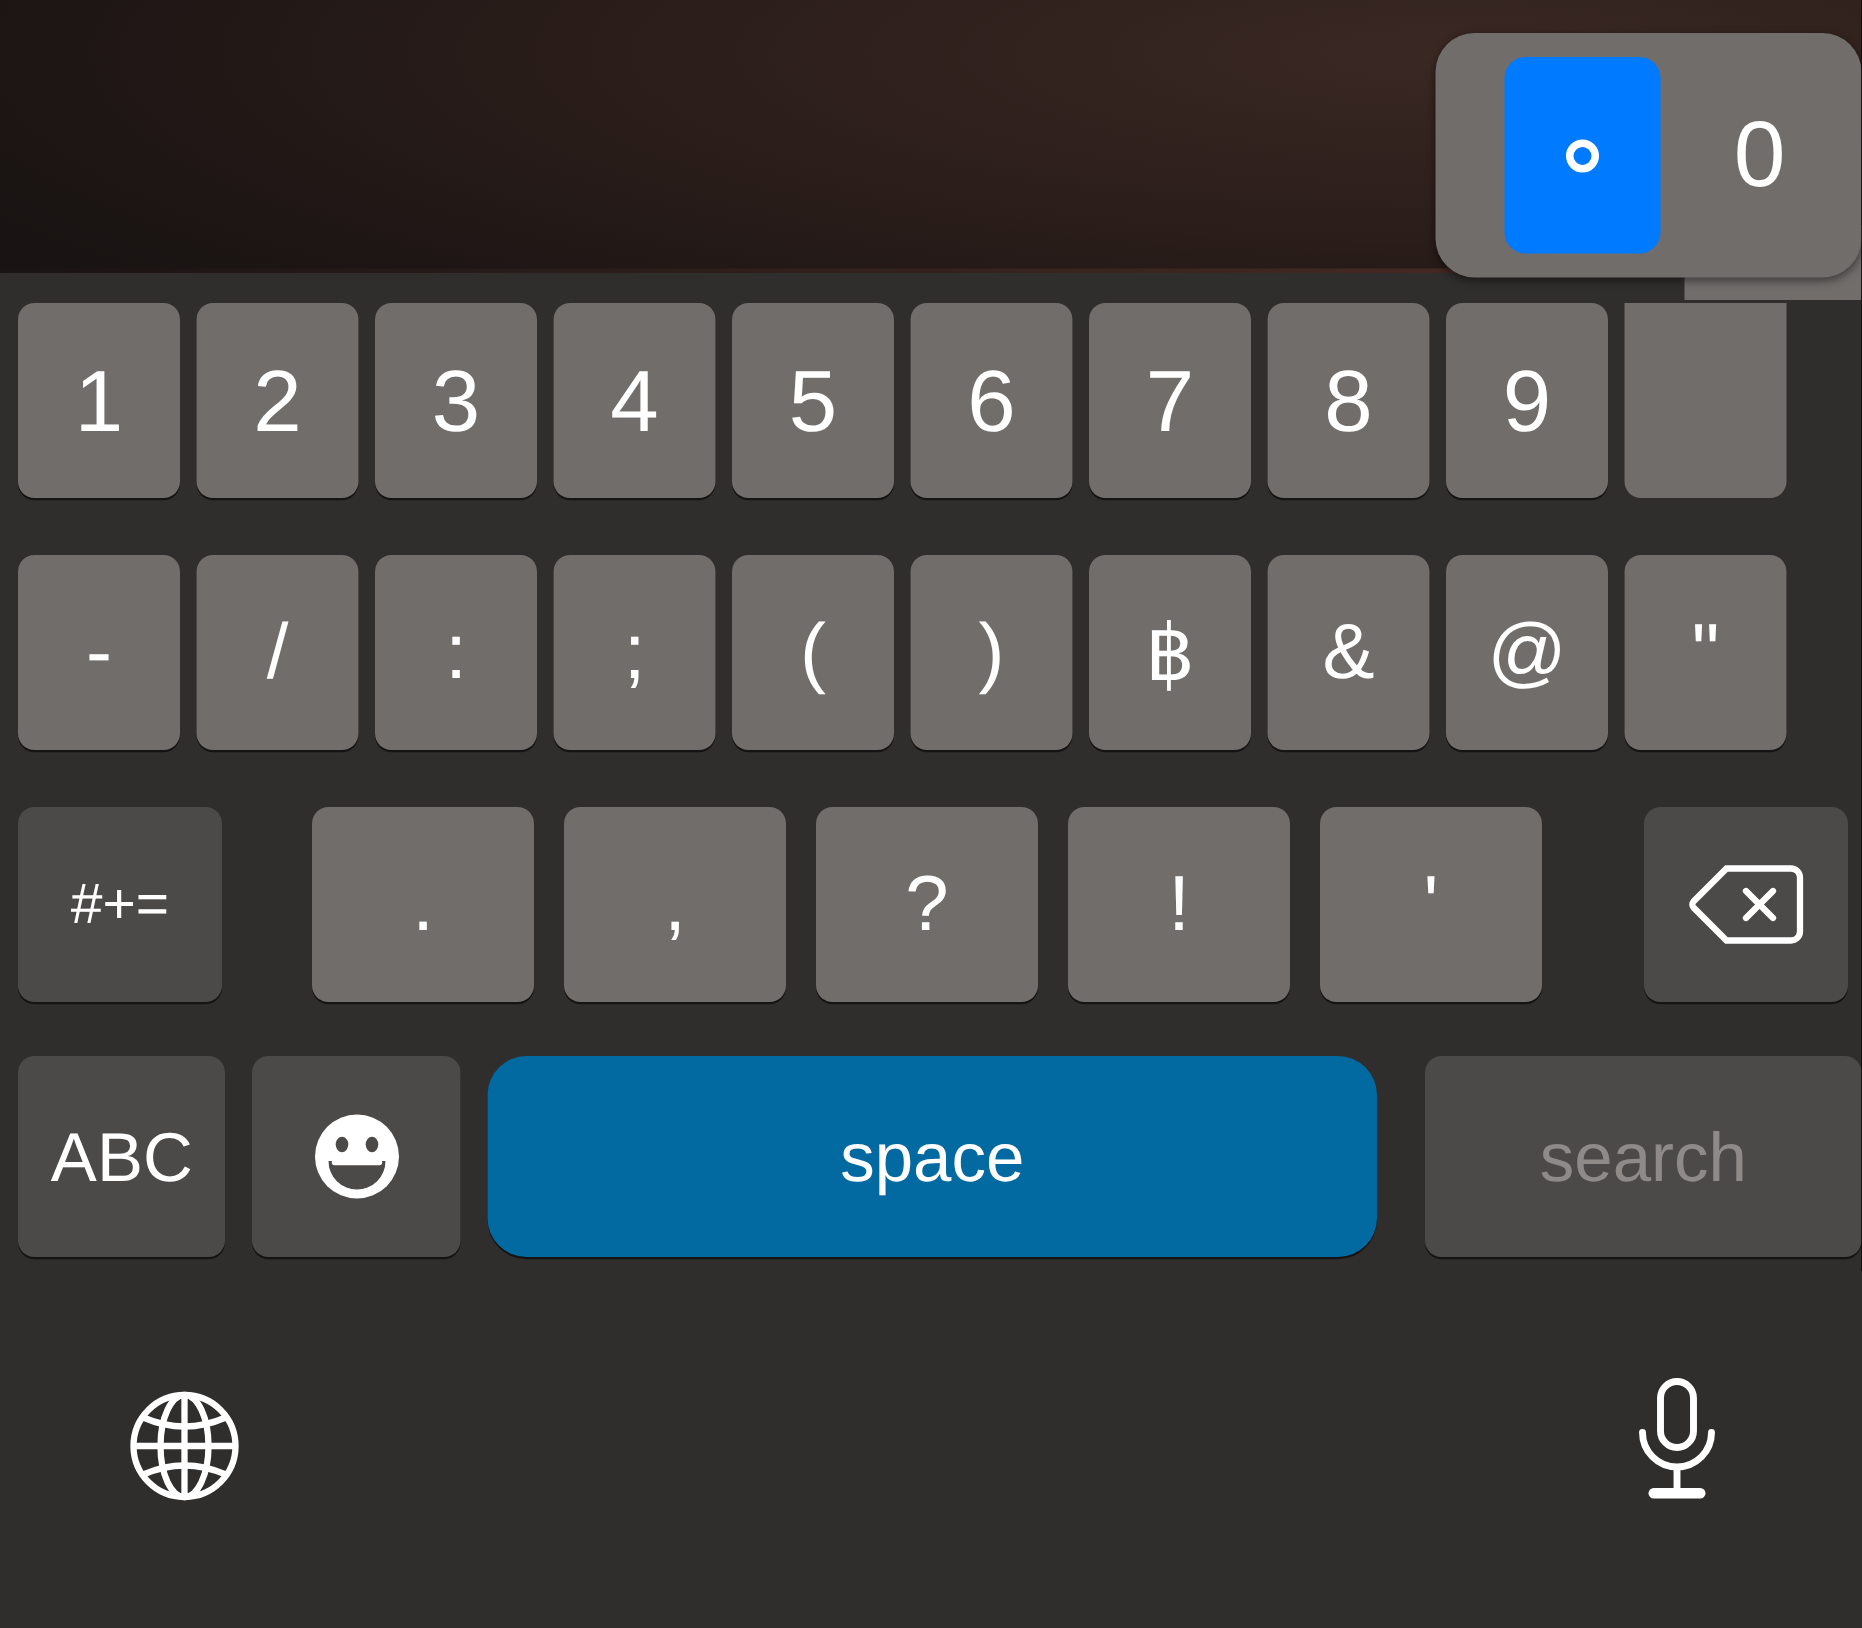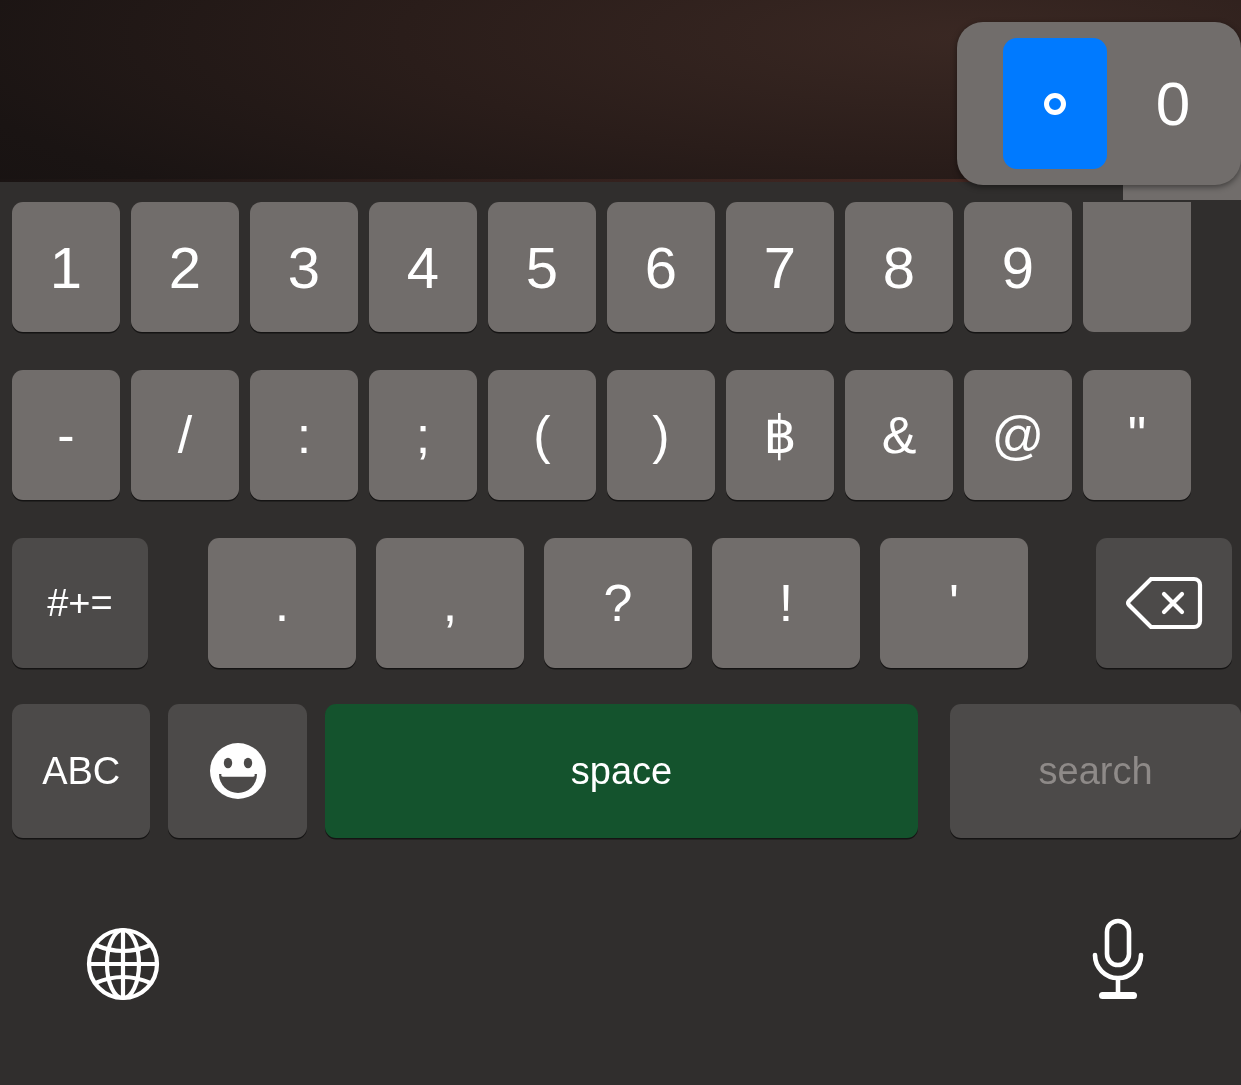--- a/index.html
+++ b/index.html
@@ -81,26 +81,26 @@
     align-items: center;
     justify-content: center;
     border-radius: 11px;
     color: #ffffff;
     background: #716d6b;
     box-shadow: 0 1.5px 0 rgba(0,0,0,.55);
     user-select: none;
     font-weight: 400;
   }
   .key.dark  { background: #4c4a49; }
-  .key.light { background: #14532d; }
+  .key.light { background: #0369a1; border-radius: 26px; }
 
   .k-num   { font-size: 58px; letter-spacing: 0; }
   .k-sym   { font-size: 52px; }
   .k-small { font-size: 38px; }
-  .k-word  { font-size: 38px; }
+  .k-word  { font-size: 46px; }
 
   
   .row-1 .key { width: 108px; height: 130px; margin-left: 11px; }
   .row-1 .key:first-child { margin-left: 12px; }
 
   
   .row-2 .key { width: 108px; height: 130px; margin-left: 11px; }
   .row-2 .key:first-child { margin-left: 12px; }
 
   

